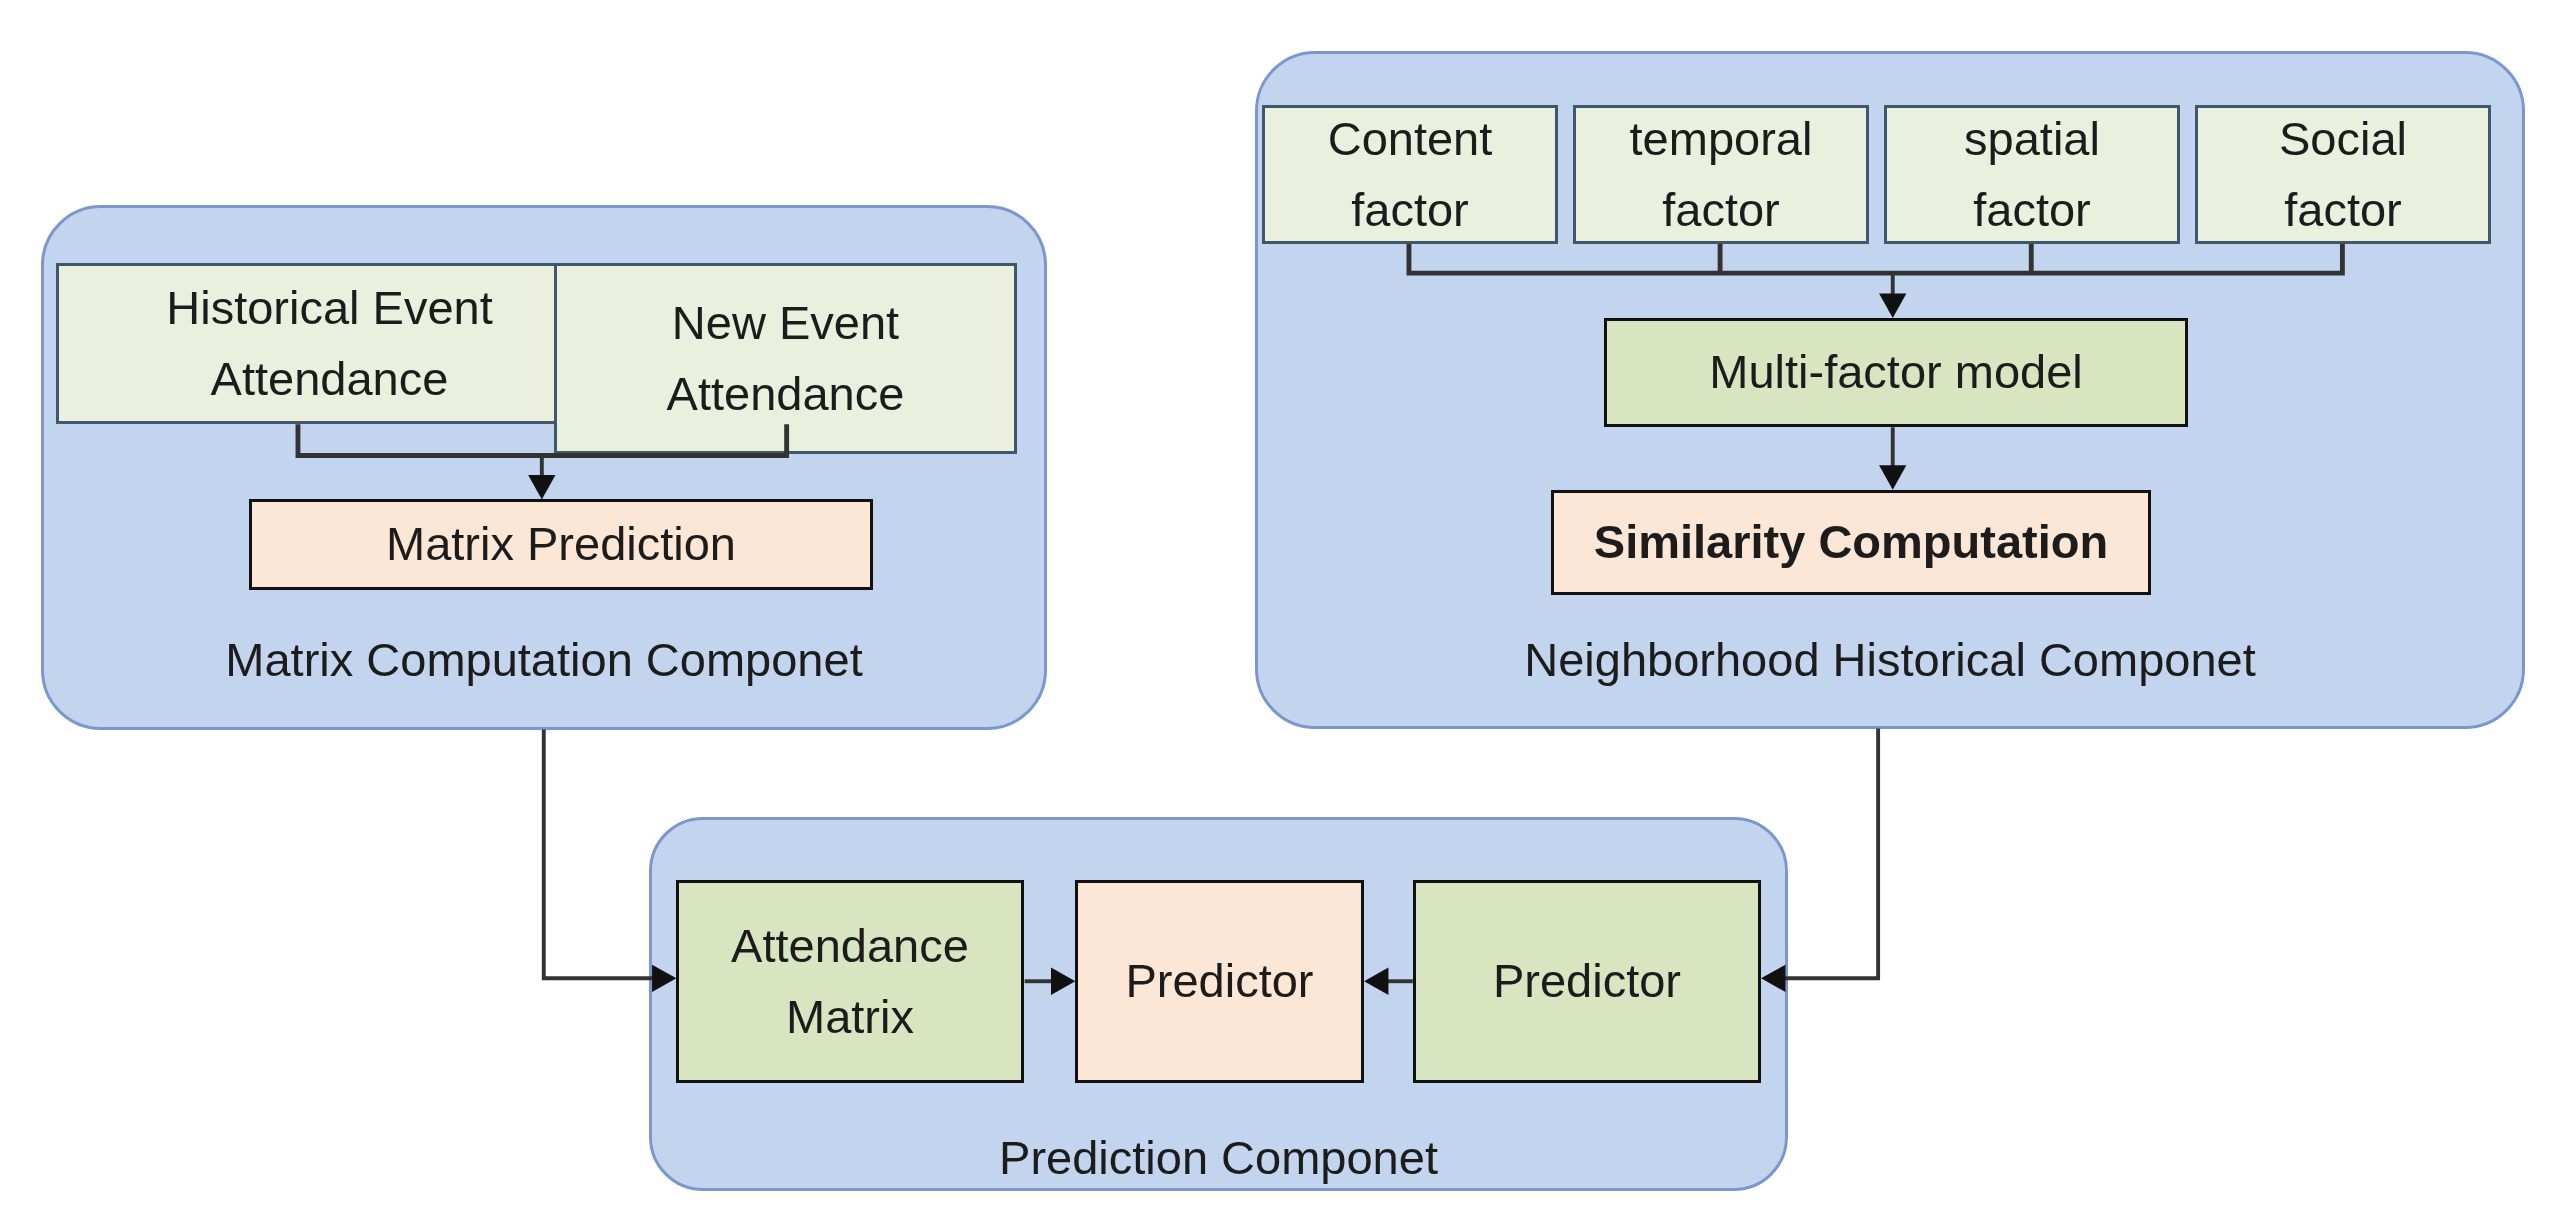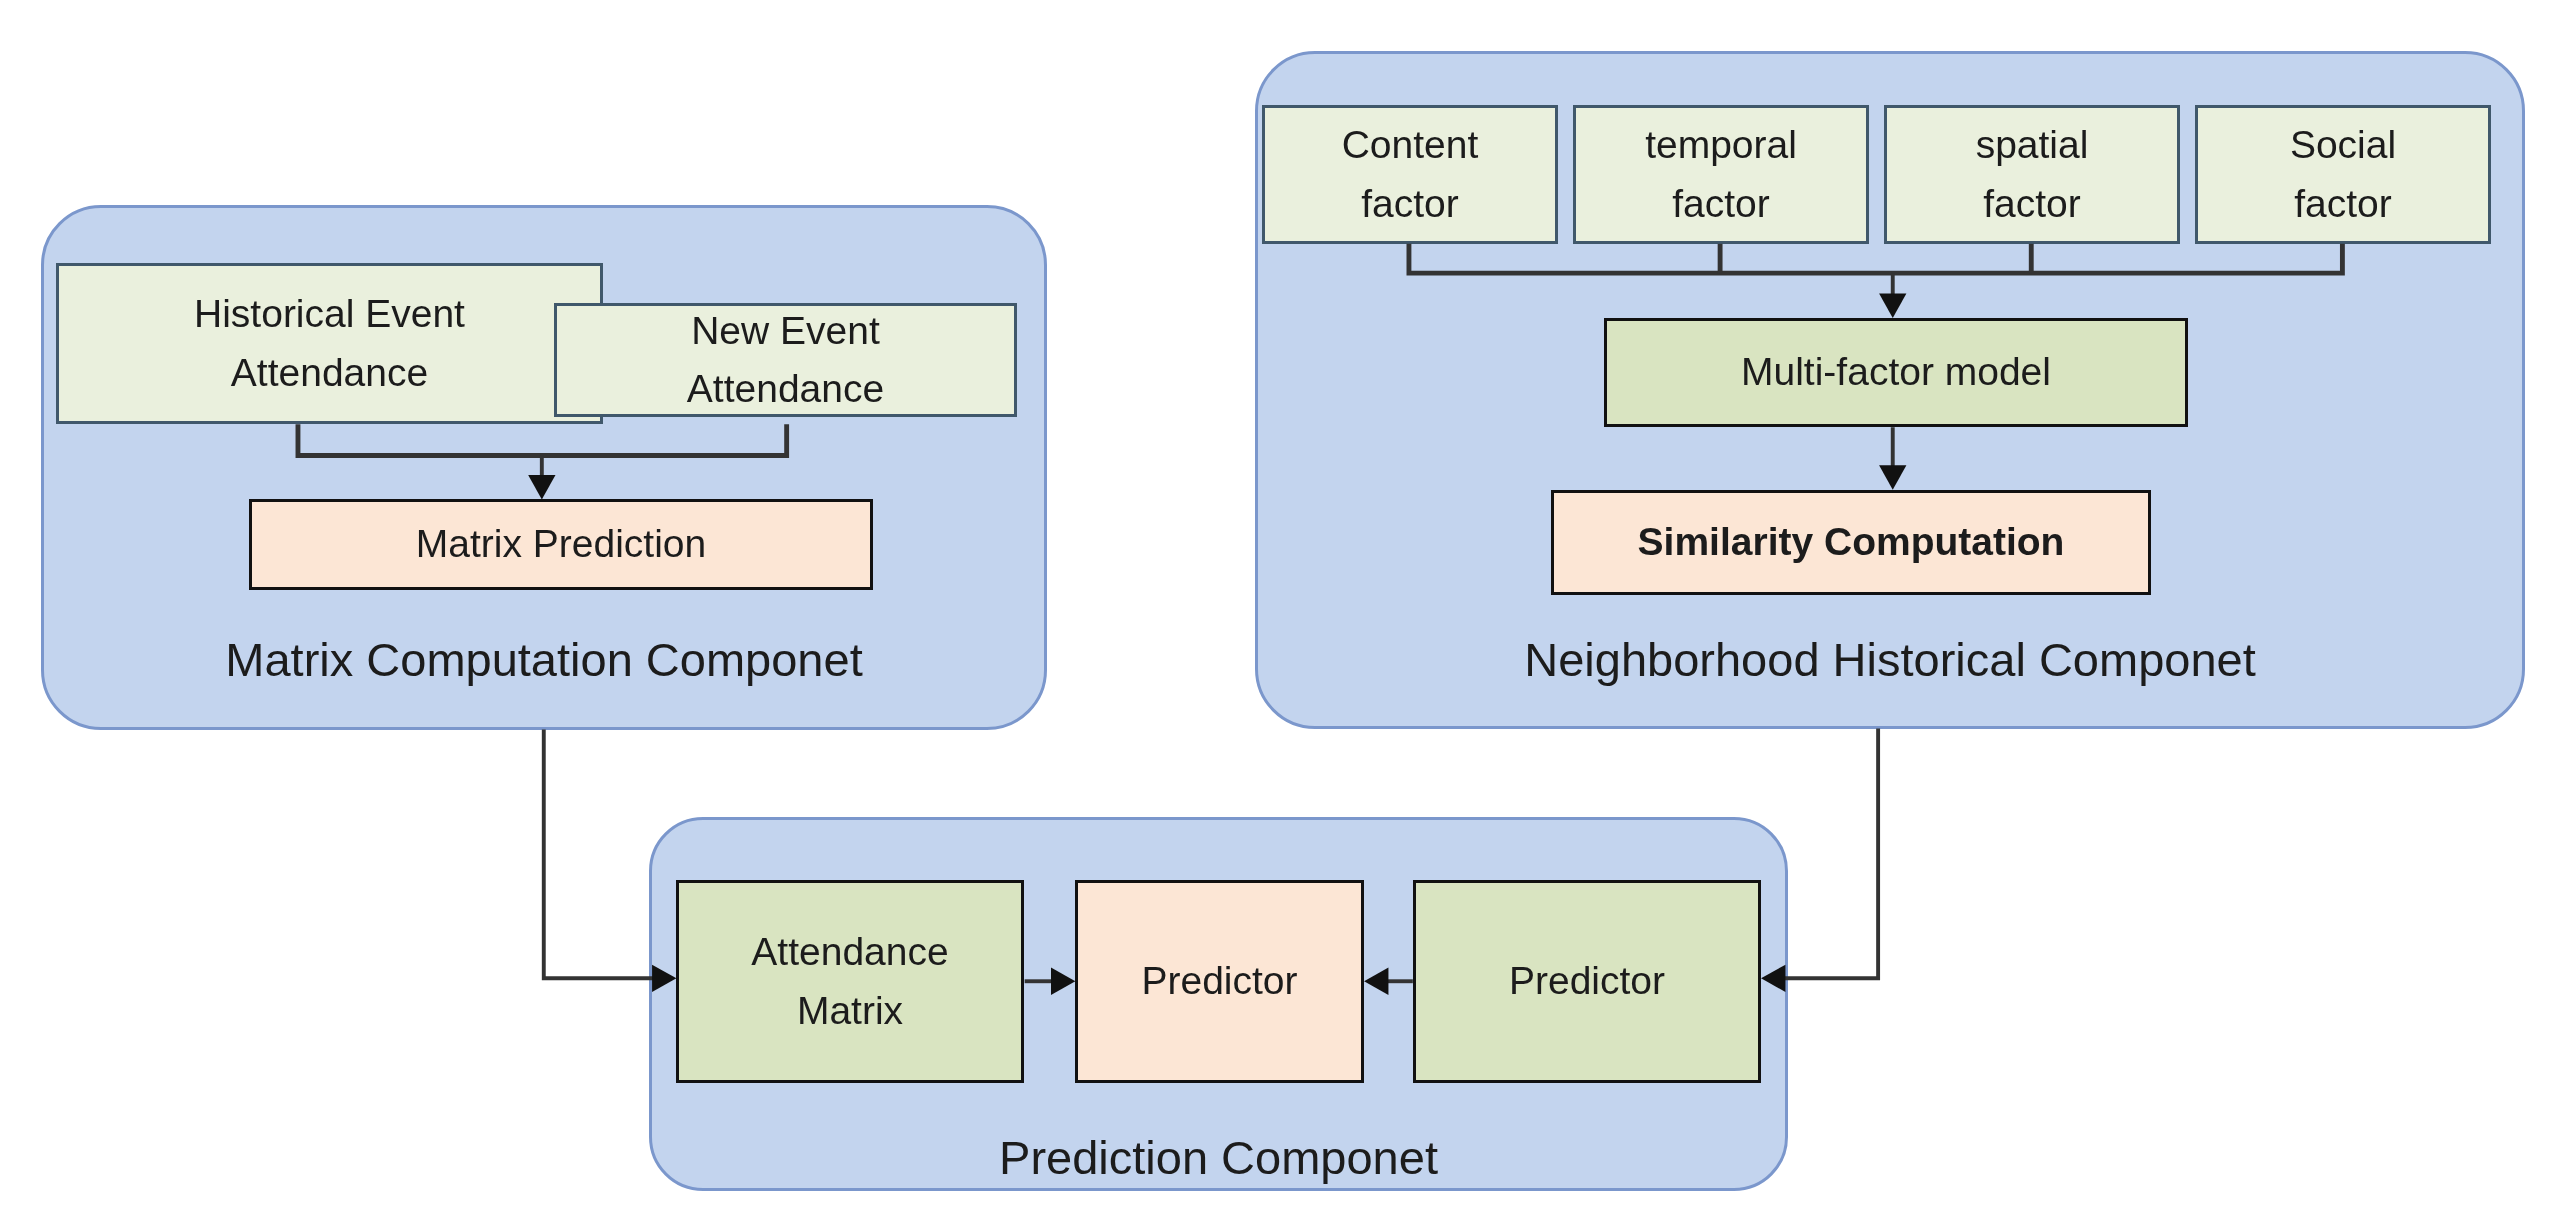--- a/index.html
+++ b/index.html
@@ -18,21 +18,21 @@
     position:relative;width:2576px;height:1229px;overflow:hidden;
     font-family:"Liberation Sans","DejaVu Sans",sans-serif;color:var(--text);
   }
   .container{
     position:absolute;background:var(--container-fill);
     border:3.9px solid var(--container-border);border-radius:60px;
     box-sizing:border-box;
   }
   .box{
     position:absolute;display:flex;align-items:center;justify-content:center;
-    box-sizing:border-box;text-align:center;font-size:39px;line-height:1.5;
+    box-sizing:border-box;text-align:center;font-size:47px;line-height:1.5;
     white-space:pre-line;
   }
   .light{background:var(--light-green-fill);border:3.9px solid var(--light-green-border);}
   .olive{background:var(--olive-fill);border:3.9px solid var(--dark-border);}
   .peach{background:var(--peach-fill);border:3.9px solid var(--dark-border);}
   .component-label{
     position:absolute;text-align:center;font-size:47px;line-height:1.1;
   }
   #wires{position:absolute;left:0;top:0;}
   .wire{stroke:var(--line);fill:none;}
@@ -41,21 +41,21 @@
   .head{fill:var(--dark-border);stroke:none;}
 </style>
 </head>
 <body>
 
 <div id="canvas">
 
   <div class="container" style="left:41px;top:205px;width:1006px;height:525px;"></div>
   <div class="box light" style="left:56px;top:263px;width:547px;height:161px;">Historical Event
 Attendance</div>
-  <div class="box light" style="left:554px;top:263px;width:463px;height:114px;margin-top:40px;">New Event
+  <div class="box light" style="left:554px;top:263px;width:463px;height:191px;">New Event
 Attendance</div>
   <div class="box peach" style="left:249px;top:499px;width:624px;height:91px;">Matrix Prediction</div>
   <div class="component-label" style="left:41px;top:634px;width:1006px;">Matrix Computation Componet</div>
 
   <div class="container" style="left:1255px;top:51px;width:1270px;height:678px;"></div>
   <div class="box light" style="left:1262px;top:105px;width:296px;height:139px;">Content
 factor</div>
   <div class="box light" style="left:1573px;top:105px;width:296px;height:139px;">temporal
 factor</div>
   <div class="box light" style="left:1884px;top:105px;width:296px;height:139px;">spatial

